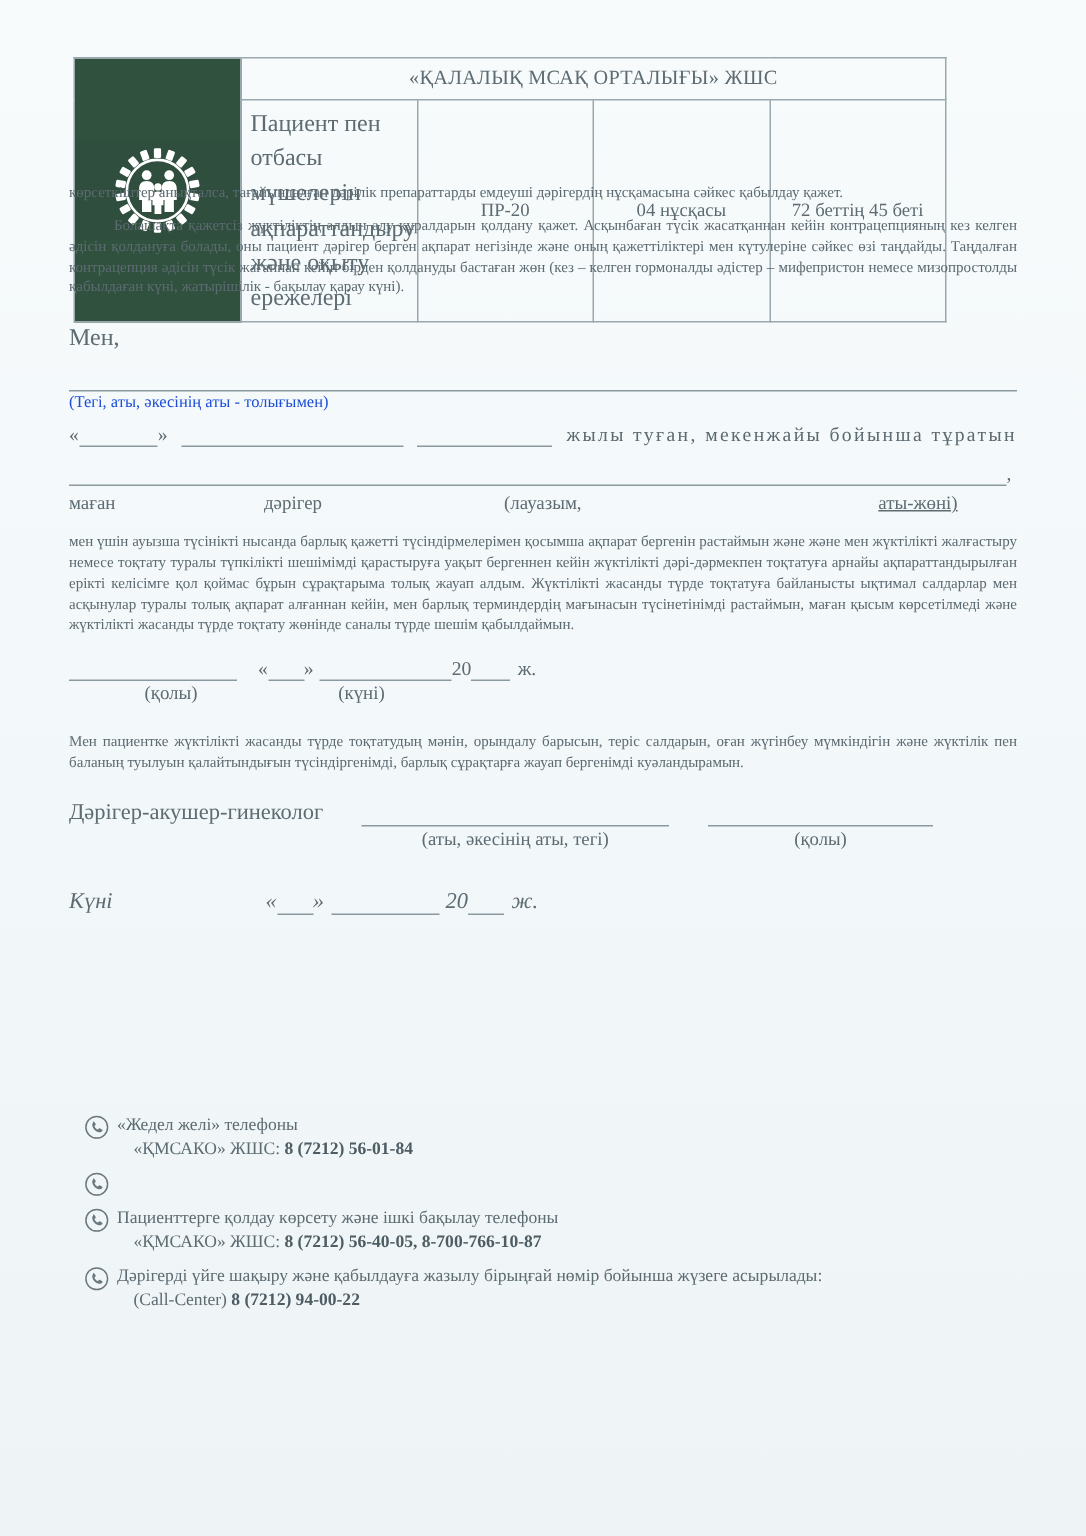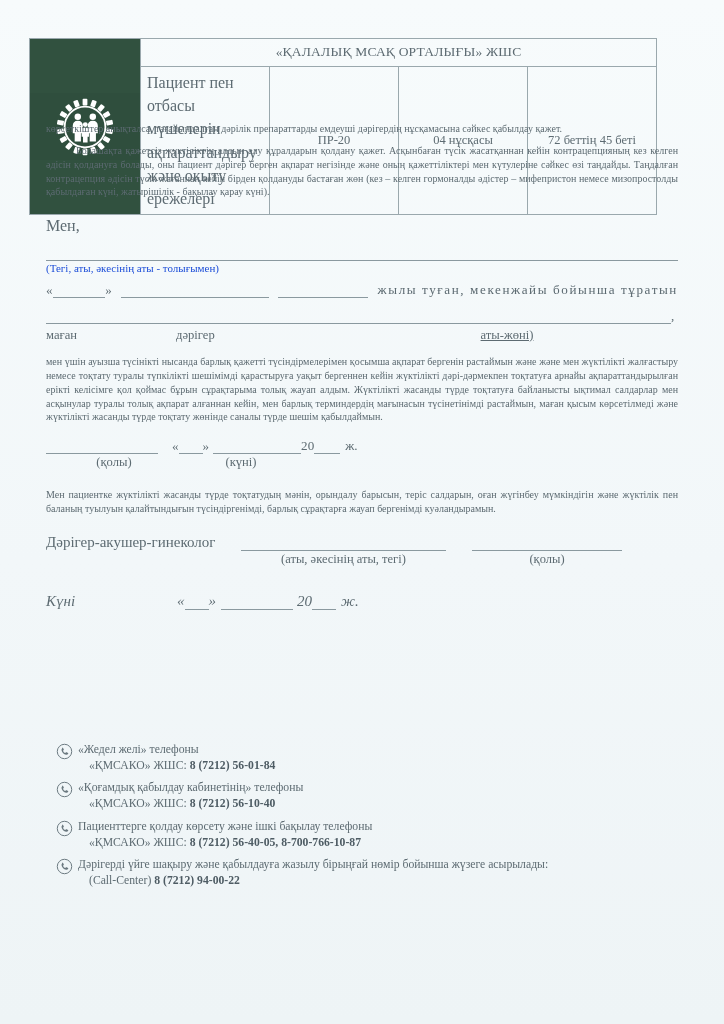--- a/index.html
+++ b/index.html
@@ -28,23 +28,23 @@
     z-index: 1;
     width: 724px;
     height: 1024px;
     box-sizing: border-box;
     padding: 0;
   }
 
   
   .hdr-table {
     position: absolute;
-    left: 29px;
+    left: 49px;
     top: 38px;
-    width: 628px;
+    width: 582px;
     border-collapse: collapse;
     table-layout: fixed;
   }
   .hdr-table td {
     border: 1px solid #9aa8ad;
     padding: 0;
     vertical-align: middle;
     text-align: center;
     color: #5d6b72;
   }
@@ -286,20 +286,21 @@
     <div class="gap-10"></div>
 
     <div class="line-row">
       <span class="rule" style="width:625px;"></span>
       <span>,</span>
     </div>
 
     <div class="three-col">
       <span style="width:130px;">маған</span>
       <span style="width:160px;">дәрігер</span>
+      <span style="width:210px;">(лауазым,</span>
       <span style="text-align:center;flex:1;text-decoration:underline;">аты-жөні)</span>
     </div>
 
     <div class="gap-12"></div>
 
     <p class="para">мен үшін ауызша түсінікті нысанда барлық қажетті түсіндірмелерімен қосымша ақпарат бергенін растаймын және және мен жүктілікті жалғастыру немесе тоқтату туралы түпкілікті шешімімді қарастыруға уақыт бергеннен кейін жүктілікті дәрі-дәрмекпен тоқтатуға арнайы ақпараттандырылған ерікті келісімге қол қоймас бұрын сұрақтарыма толық жауап алдым. Жүктілікті жасанды түрде тоқтатуға байланысты ықтимал салдарлар мен асқынулар туралы толық ақпарат алғаннан кейін, мен барлық терминдердің мағынасын түсінетінімді растаймын, маған қысым көрсетілмеді және жүктілікті жасанды түрде тоқтату жөнінде саналы түрде шешім қабылдаймын.</p>
 
     <div class="gap-10"></div>
 
     <div class="sig-line-row">
@@ -374,26 +375,20 @@
       </span>
     </div>
 
     <div class="contact-item">
       <span class="phone-icon">
         <svg width="17" height="17" viewBox="0 0 24 24">
           <circle cx="12" cy="12" r="10.2" fill="none" stroke="#6a787f" stroke-width="1.4"></circle>
           <path d="M8.3 6.9c.6-.5 1.3-.4 1.7.3l.9 1.5c.3.5.2 1-.2 1.4l-.6.6c-.2.2-.2.4-.1.6.5 1.2 1.5 2.2 2.7 2.7.2.1.4 0 .6-.1l.6-.6c.4-.4.9-.5 1.4-.2l1.5.9c.7.4.8 1.1.3 1.7-.7.8-1.8 1.2-2.9 1-3.1-.5-5.9-3.3-6.4-6.4-.2-1.1.2-2.2 1-2.9z" fill="#6a787f"></path>
         </svg>
       </span>
-      <span class="contact-text">
-        <span>«Қоғамдық қабылдау кабинетінің» телефоны</span>
-        <span class="ln2">
-          <span>«ҚМСАКО» ЖШС: </span><span class="bold">8 (7212) 56-10-40</span>
-        </span>
-      </span>
     </div>
 
     <div class="contact-item">
       <span class="phone-icon">
         <svg width="17" height="17" viewBox="0 0 24 24">
           <circle cx="12" cy="12" r="10.2" fill="none" stroke="#6a787f" stroke-width="1.4"></circle>
           <path d="M8.3 6.9c.6-.5 1.3-.4 1.7.3l.9 1.5c.3.5.2 1-.2 1.4l-.6.6c-.2.2-.2.4-.1.6.5 1.2 1.5 2.2 2.7 2.7.2.1.4 0 .6-.1l.6-.6c.4-.4.9-.5 1.4-.2l1.5.9c.7.4.8 1.1.3 1.7-.7.8-1.8 1.2-2.9 1-3.1-.5-5.9-3.3-6.4-6.4-.2-1.1.2-2.2 1-2.9z" fill="#6a787f"></path>
         </svg>
       </span>
       <span class="contact-text">

